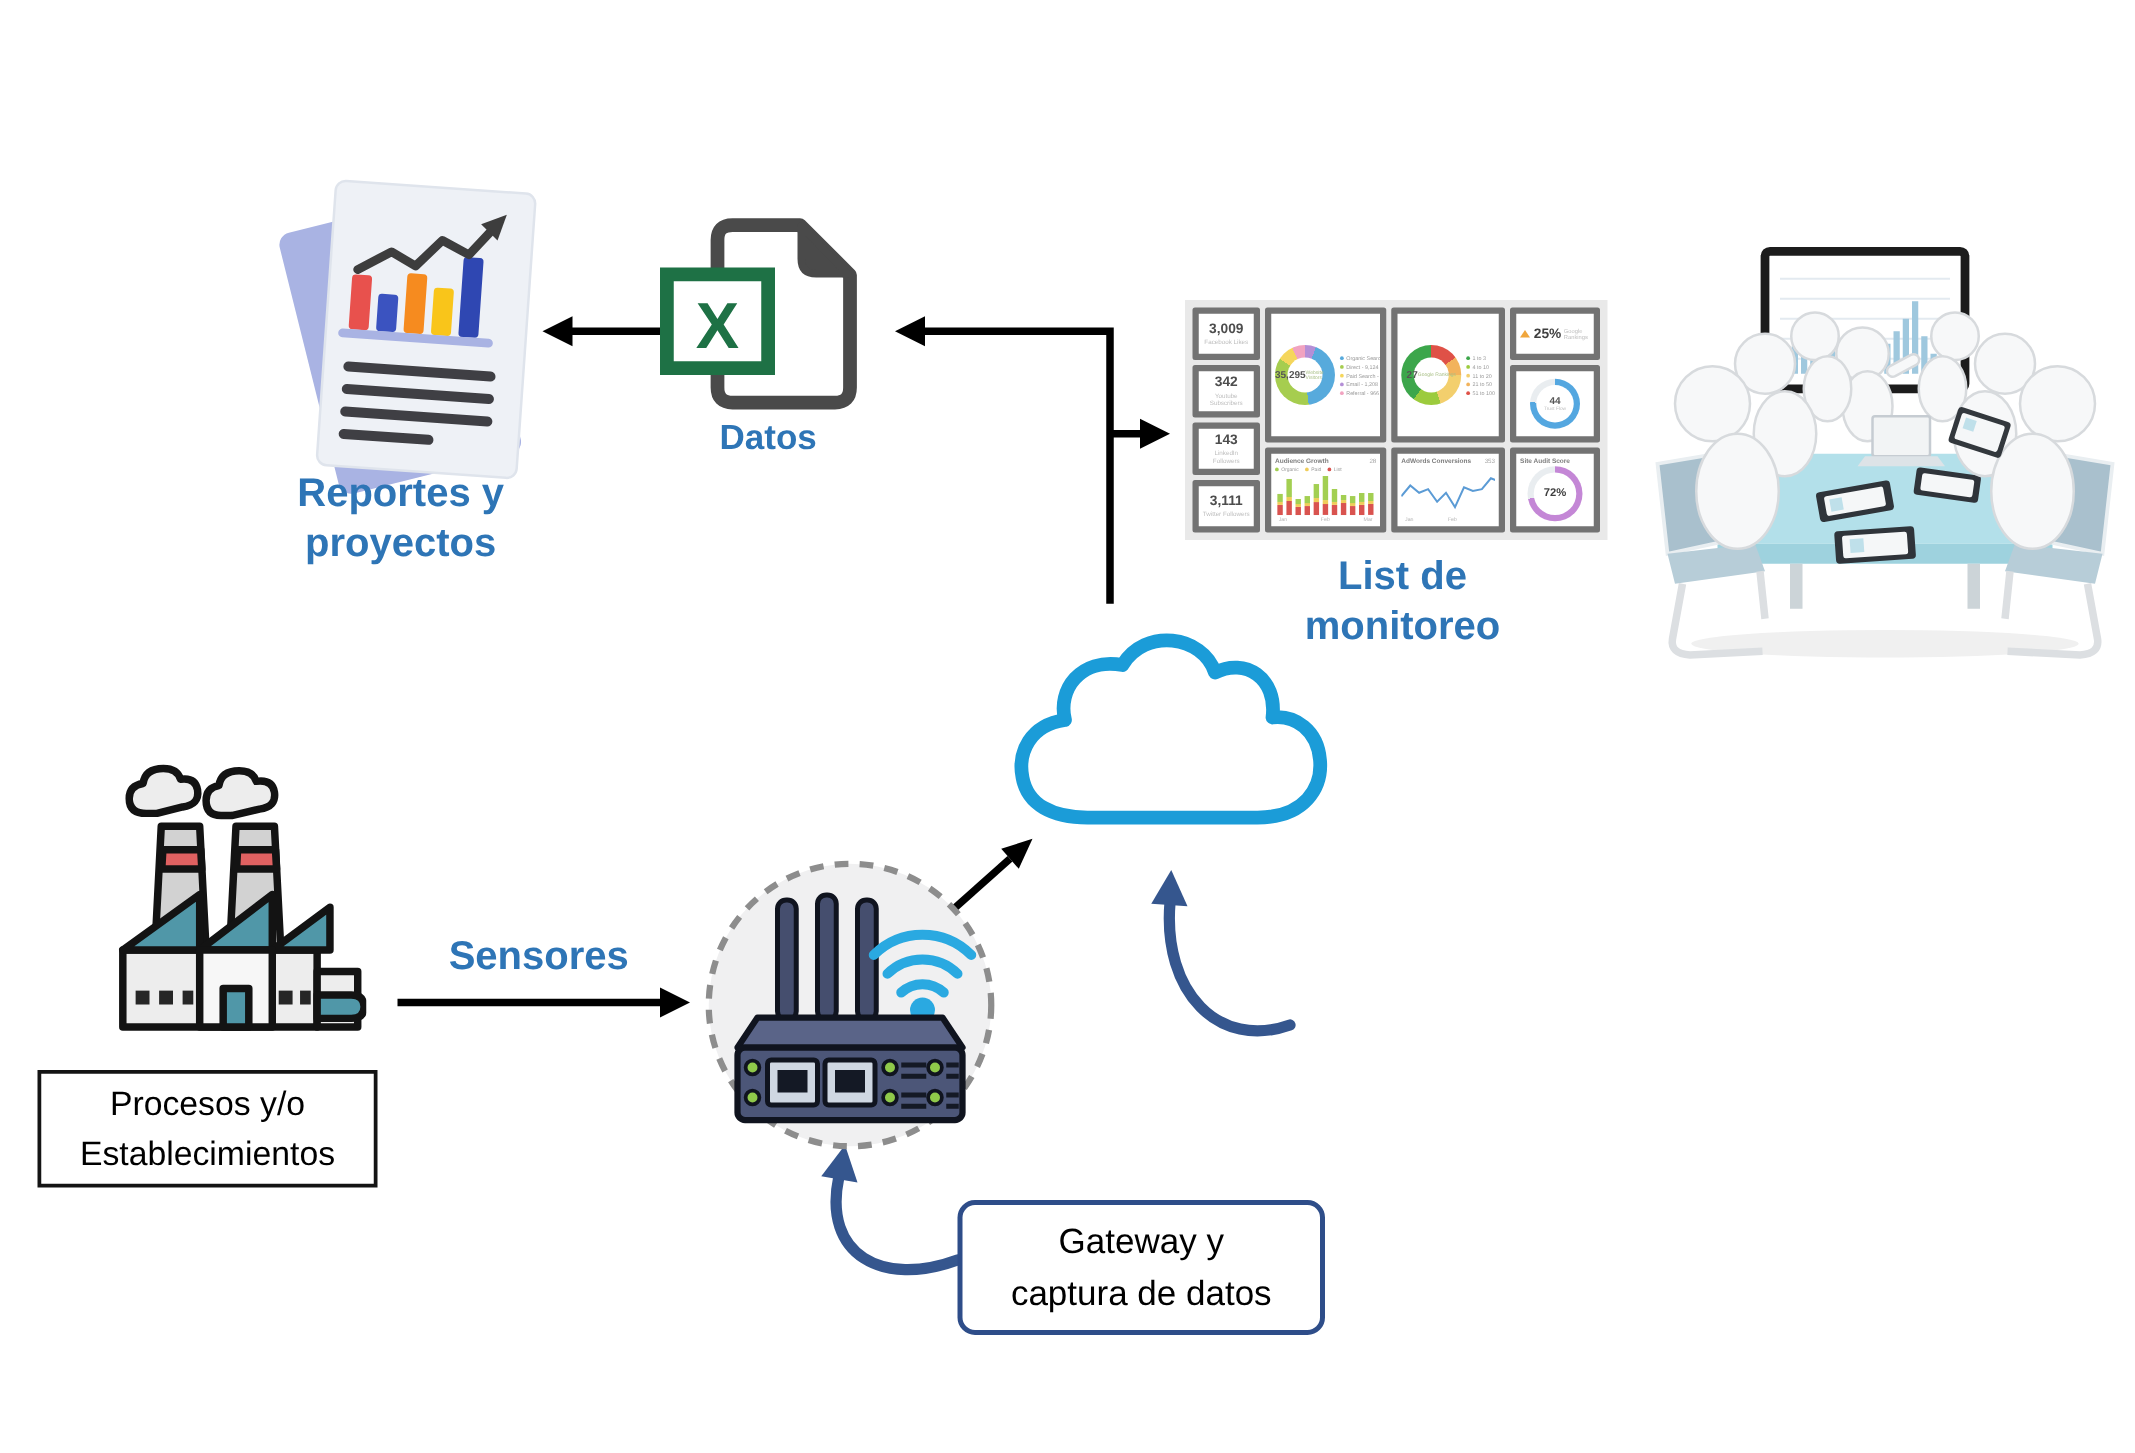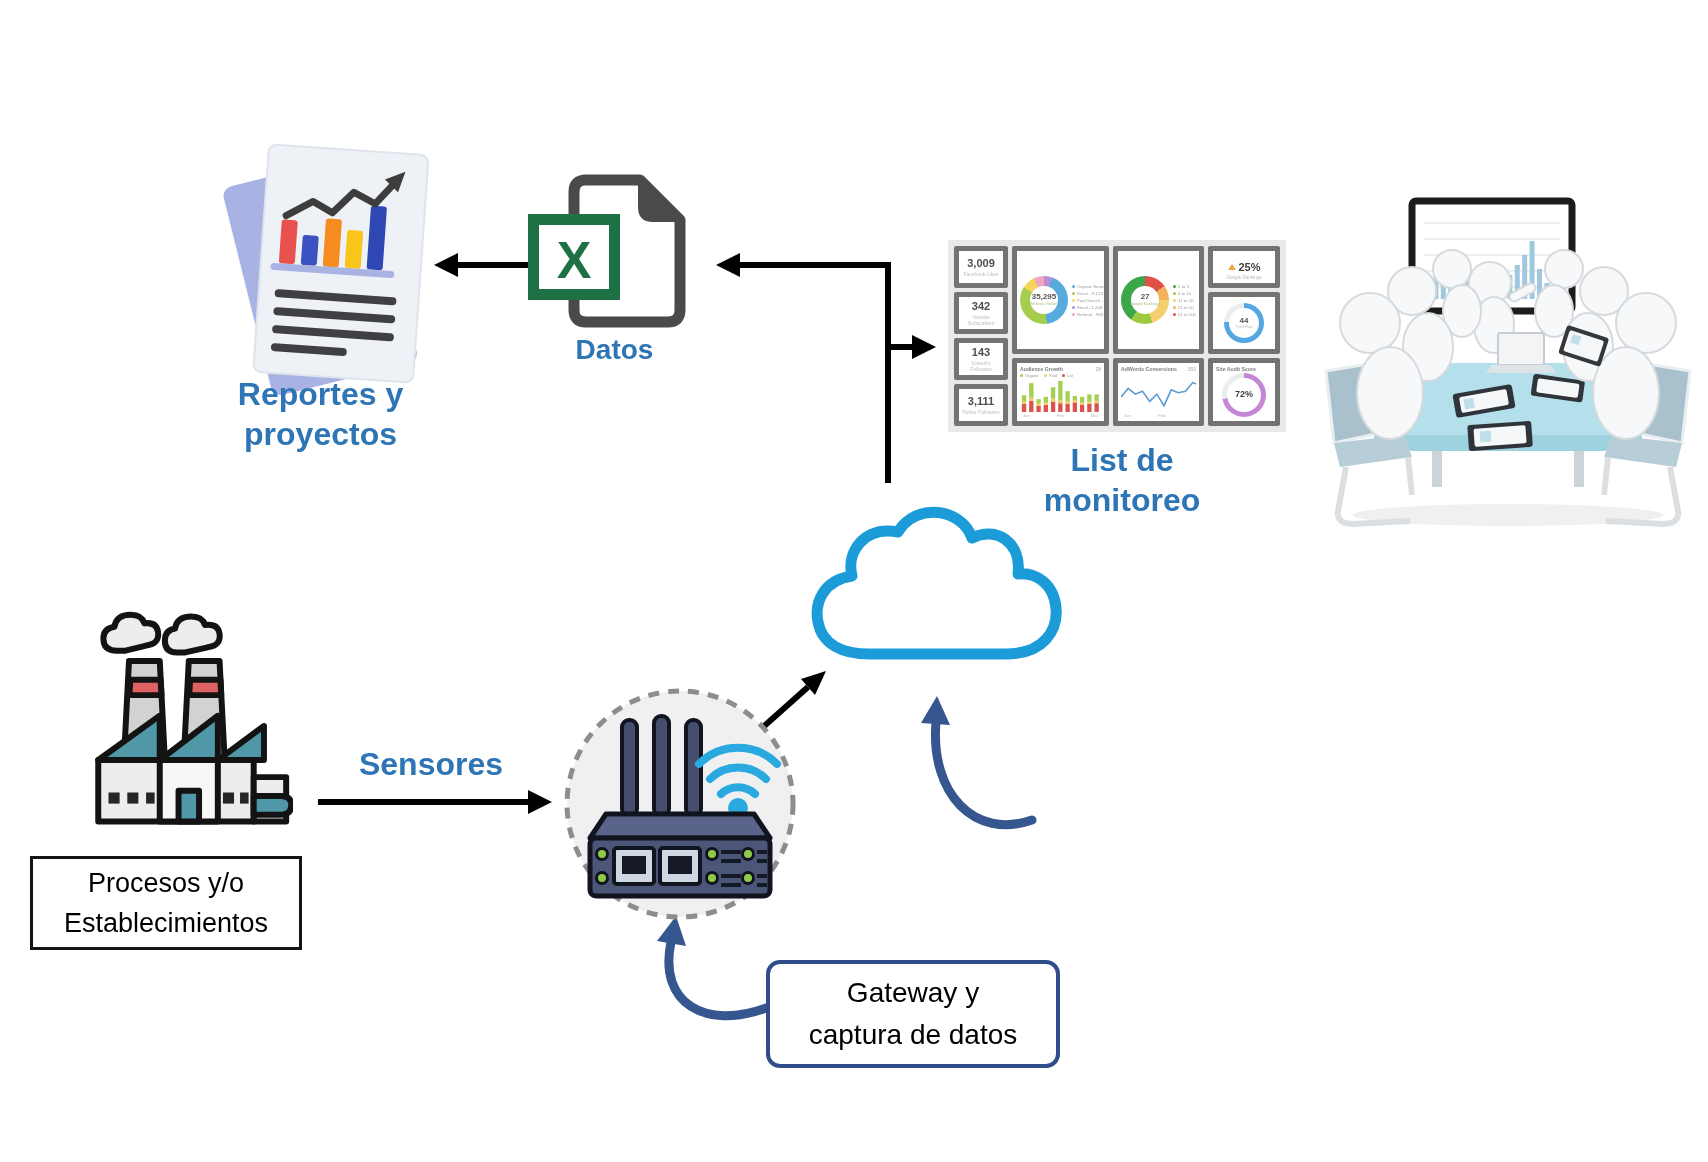--- a/index.html
+++ b/index.html
@@ -26,28 +26,28 @@
   .dash .stats{width:54px;display:flex;flex-direction:column;gap:4px;}
   .card{background:#fff;border:5px solid #737373;border-radius:2px;box-sizing:border-box;padding:3px;overflow:hidden;}
   .stat-card{flex:1;display:flex;flex-direction:column;align-items:center;justify-content:center;gap:2px;}
   .stat-value{font-size:11px;font-weight:bold;color:#4d4d4d;}
   .stat-label{font-size:5px;color:#bdbdbd;text-align:center;}
   .dash .main{flex:1;display:grid;grid-template-columns:1.12fr 1.05fr 0.83fr;grid-template-rows:108px 1fr;gap:4px;}
   .col-stack{display:flex;flex-direction:column;gap:4px;}
   .donut-card{display:flex;align-items:center;justify-content:center;gap:4px;}
   .donut{width:48px;height:48px;border-radius:50%;position:relative;flex:none;}
   .donut::after{content:"";position:absolute;inset:10px;background:#fff;border-radius:50%;}
-  .donut .ctr{position:absolute;inset:0;z-index:1;display:flex;flex-direction:column;
+  .donut .ctr{position:absolute;inset:0;z-index:1;display:flex;flex-direction:row;
               align-items:center;justify-content:center;line-height:1.1;}
   .donut .ctr b{font-size:8px;color:#555;}
   .donut .ctr em{font-style:normal;font-size:4px;color:#a8bf85;}
   .mini-legend{display:flex;flex-direction:column;justify-content:center;gap:2px;min-width:0;}
   .lg-item{display:flex;align-items:center;gap:2px;font-size:4.3px;color:#9a9a9a;white-space:nowrap;}
   .lg-dot{width:3px;height:3px;border-radius:50%;flex:none;}
-  .delta-card{display:flex;flex-direction:column;align-items:center;justify-content:flex-end;gap:2px;height:42px;flex:none;}
+  .delta-card{display:flex;flex-direction:row;align-items:center;justify-content:center;gap:2px;height:42px;flex:none;}
   .delta-row{display:flex;align-items:center;gap:3px;}
   .tri-up{width:0;height:0;border-left:4px solid transparent;border-right:4px solid transparent;
           border-bottom:6px solid #f0a63c;}
   .delta-value{font-size:11px;font-weight:bold;color:#3f3f3f;}
   .delta-label{font-size:4.6px;color:#bdbdbd;}
   .ring-card{flex:1;display:flex;align-items:center;justify-content:center;}
   .ring{border-radius:50%;position:relative;}
   .ring::after{content:"";position:absolute;inset:5px;background:#fff;border-radius:50%;}
   .ring .ctr{position:absolute;inset:0;z-index:1;display:flex;flex-direction:column;
              align-items:center;justify-content:center;line-height:1.1;}

